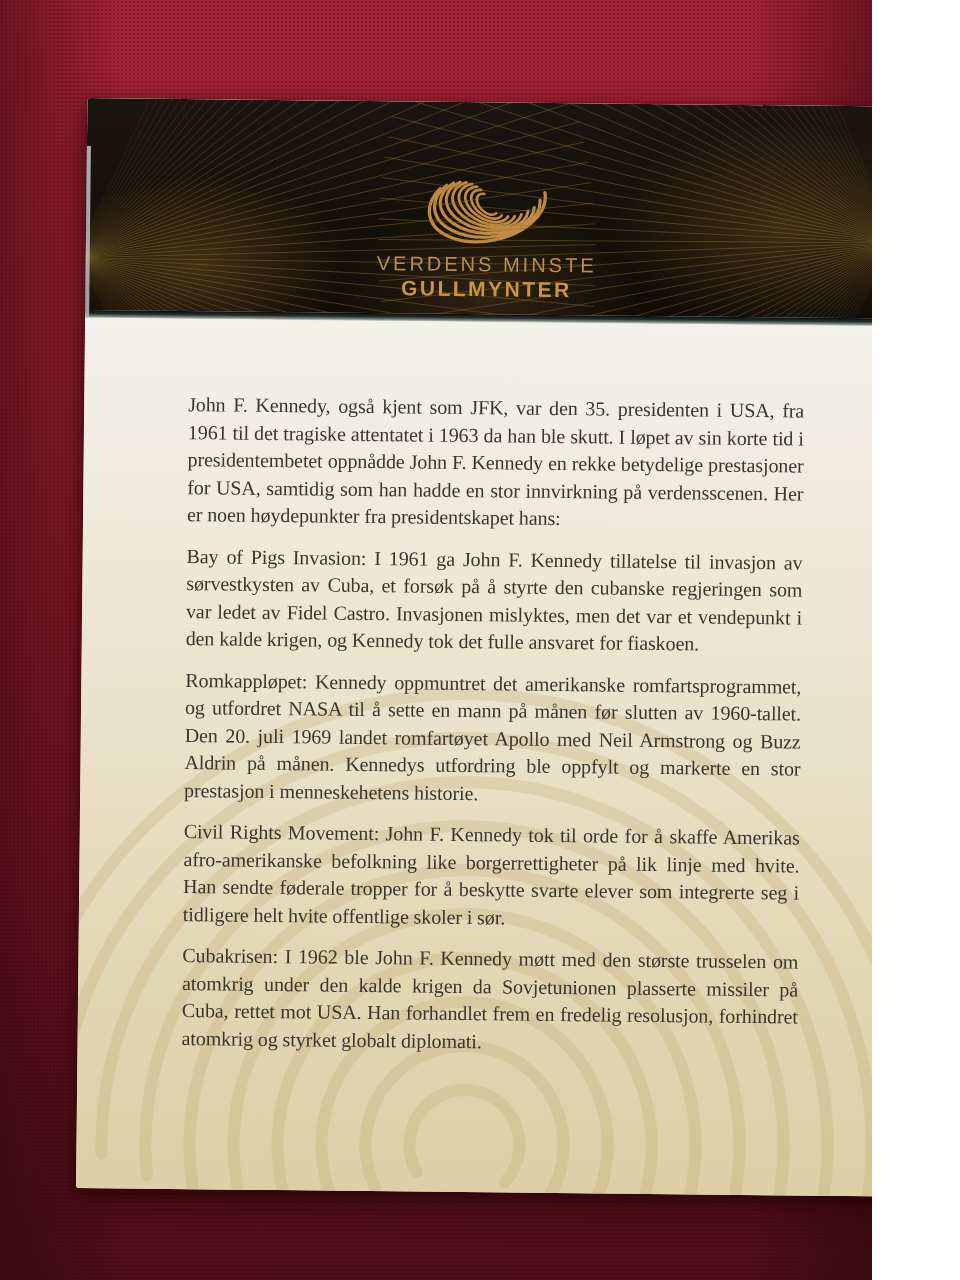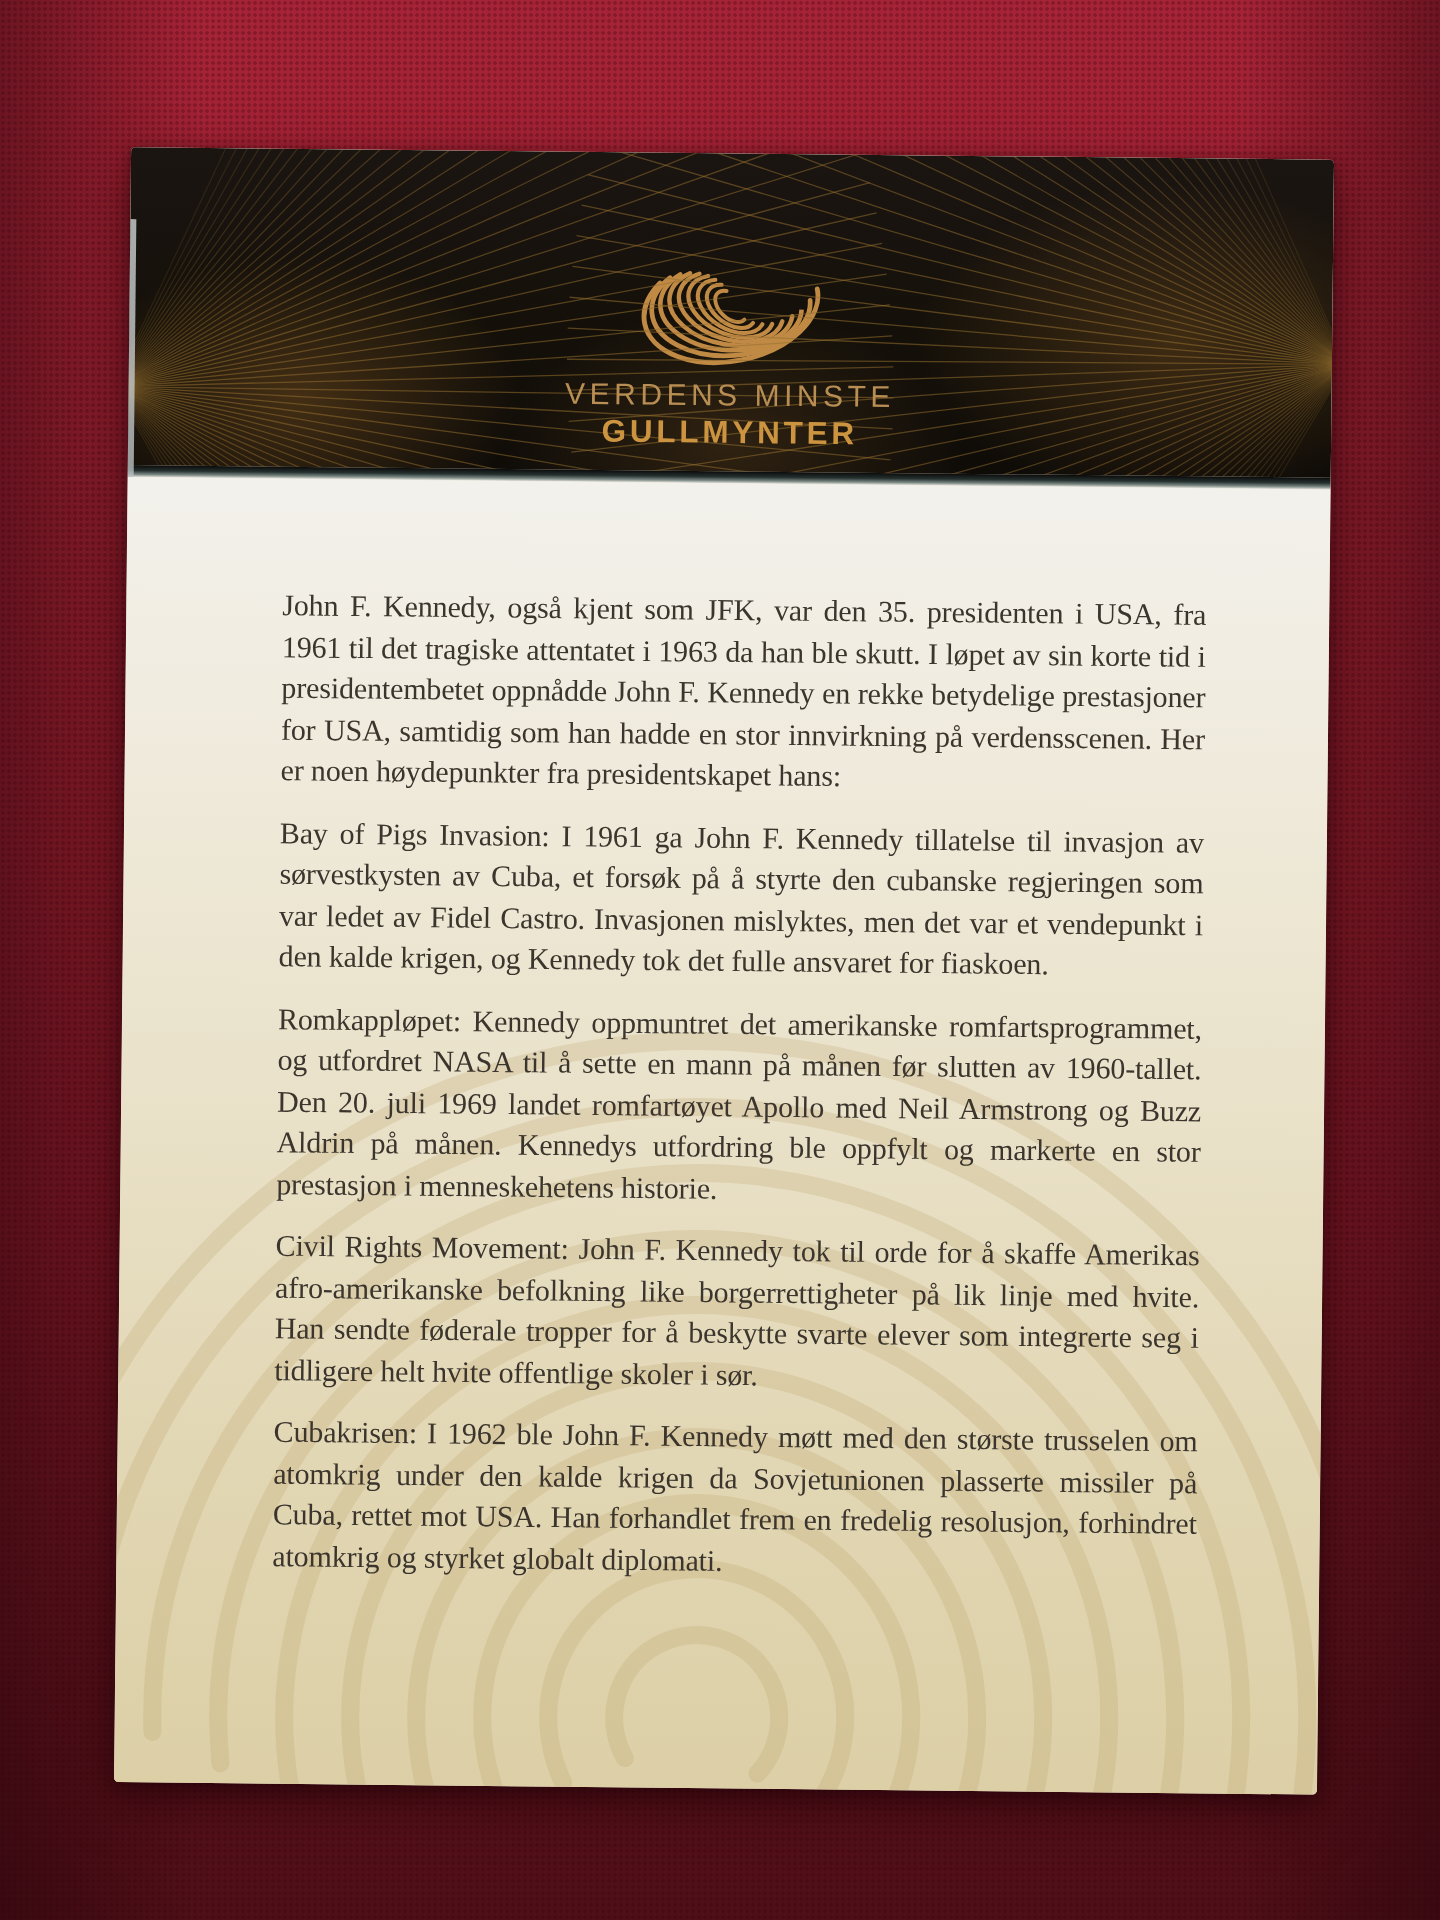--- a/index.html
+++ b/index.html
@@ -1,17 +1,17 @@
 <!DOCTYPE html>
 <html><head>
 <meta charset="utf-8">
 <style>
   html,body{margin:0;padding:0;}
   .scene{
-    position:relative; width:960px; height:1280px; overflow:hidden;
+    position:relative; width:872px; height:1280px; overflow:hidden;
     background-color:#8c1d2b;
     background-image:
       radial-gradient(rgba(55,0,10,.28) 1px, transparent 1.4px),
       linear-gradient(90deg, rgba(25,0,5,.40) 0%, rgba(25,0,5,0) 14%, rgba(25,0,5,0) 86%, rgba(25,0,5,.40) 100%),
       linear-gradient(180deg,#a52336 0%, #9c2132 22%, #8e1d2c 45%, #7c1826 65%, #641420 82%, #4e0f18 100%);
     background-size:4px 4px, 100% 100%, 100% 100%;
     font-family:"Liberation Serif","DejaVu Serif",serif;
   }
   .card{
     position:absolute; left:76px; top:98px; width:802px; height:1090px;

